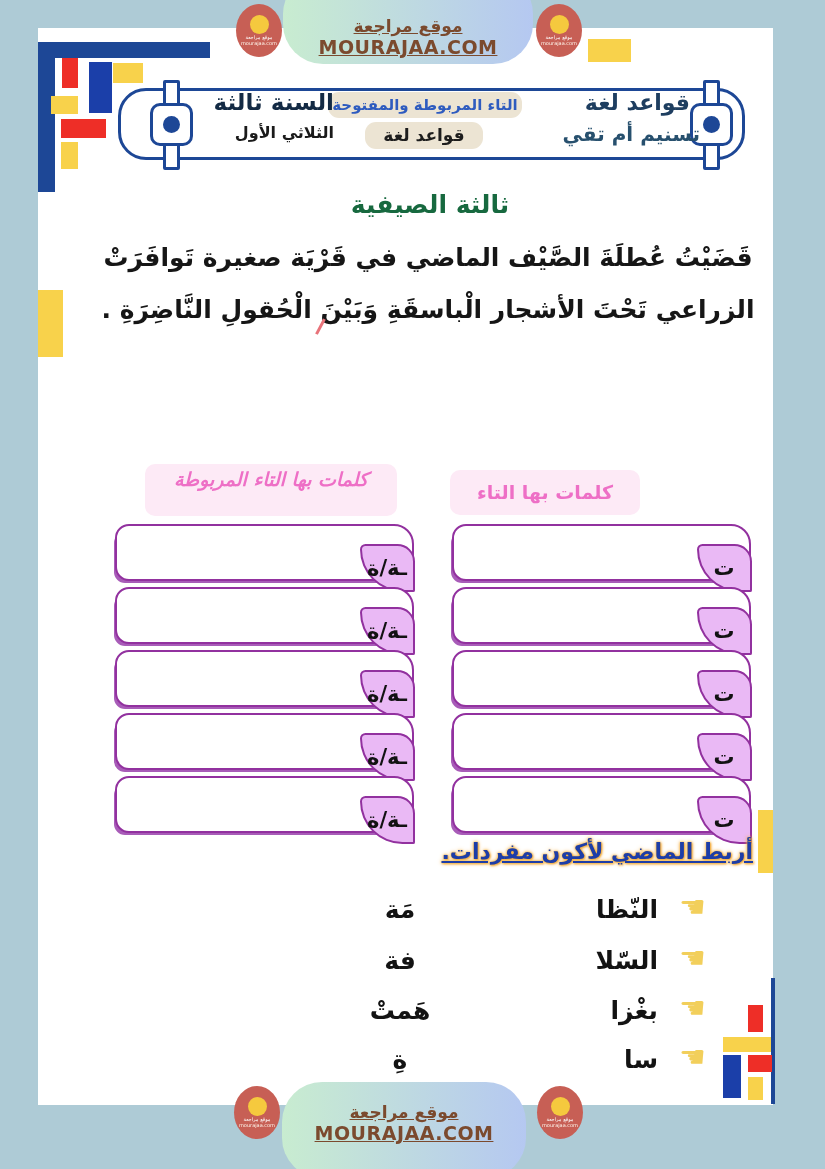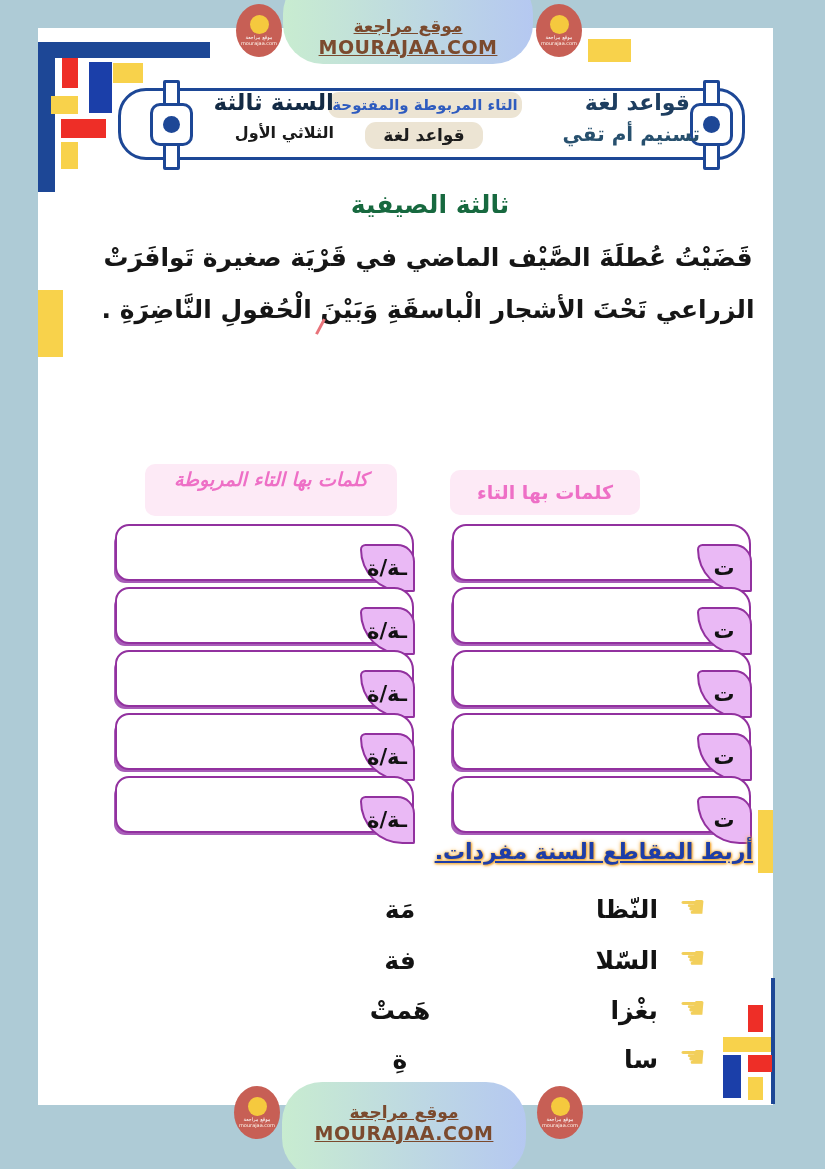--- a/index.html
+++ b/index.html
@@ -161,21 +161,21 @@
         <div class="tab">ـة/ة</div>
       </div>
     <div class="wbox">
         <div class="tab">ـة/ة</div>
       </div>
     <div class="wbox">
         <div class="tab">ـة/ة</div>
       </div>
   </div>
 
-  <div class="instr">أربط المقاطع السنة مفردات.</div>
+  <div class="instr">أربط الماضي لأكون مفردات.</div>
 
   <div class="mrow" style="top:895px;">
     <span class="mhand">☚</span>
     <span class="mword-r">النّظا</span>
     <span class="mword-l">مَة</span>
   </div>
   <div class="mrow" style="top:946px;">
     <span class="mhand">☚</span>
     <span class="mword-r">السّلا</span>
     <span class="mword-l">فة</span>

